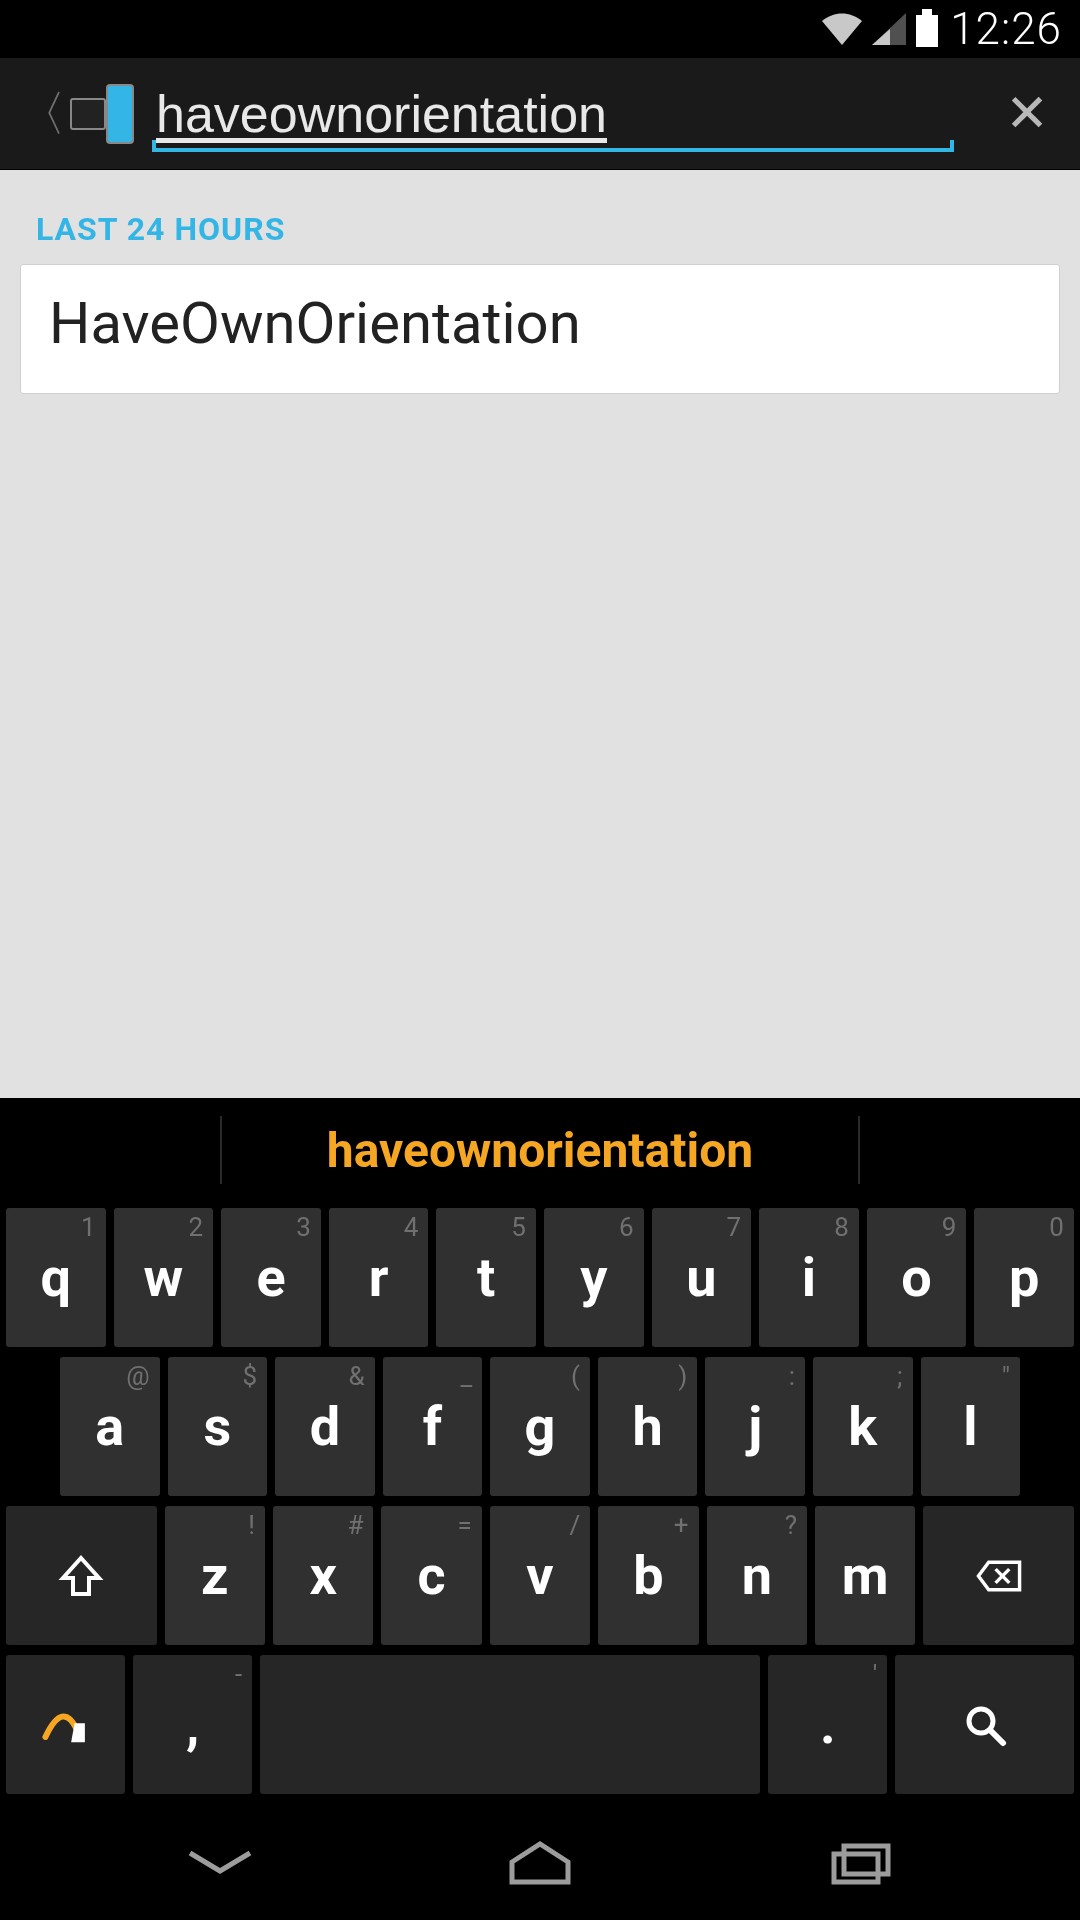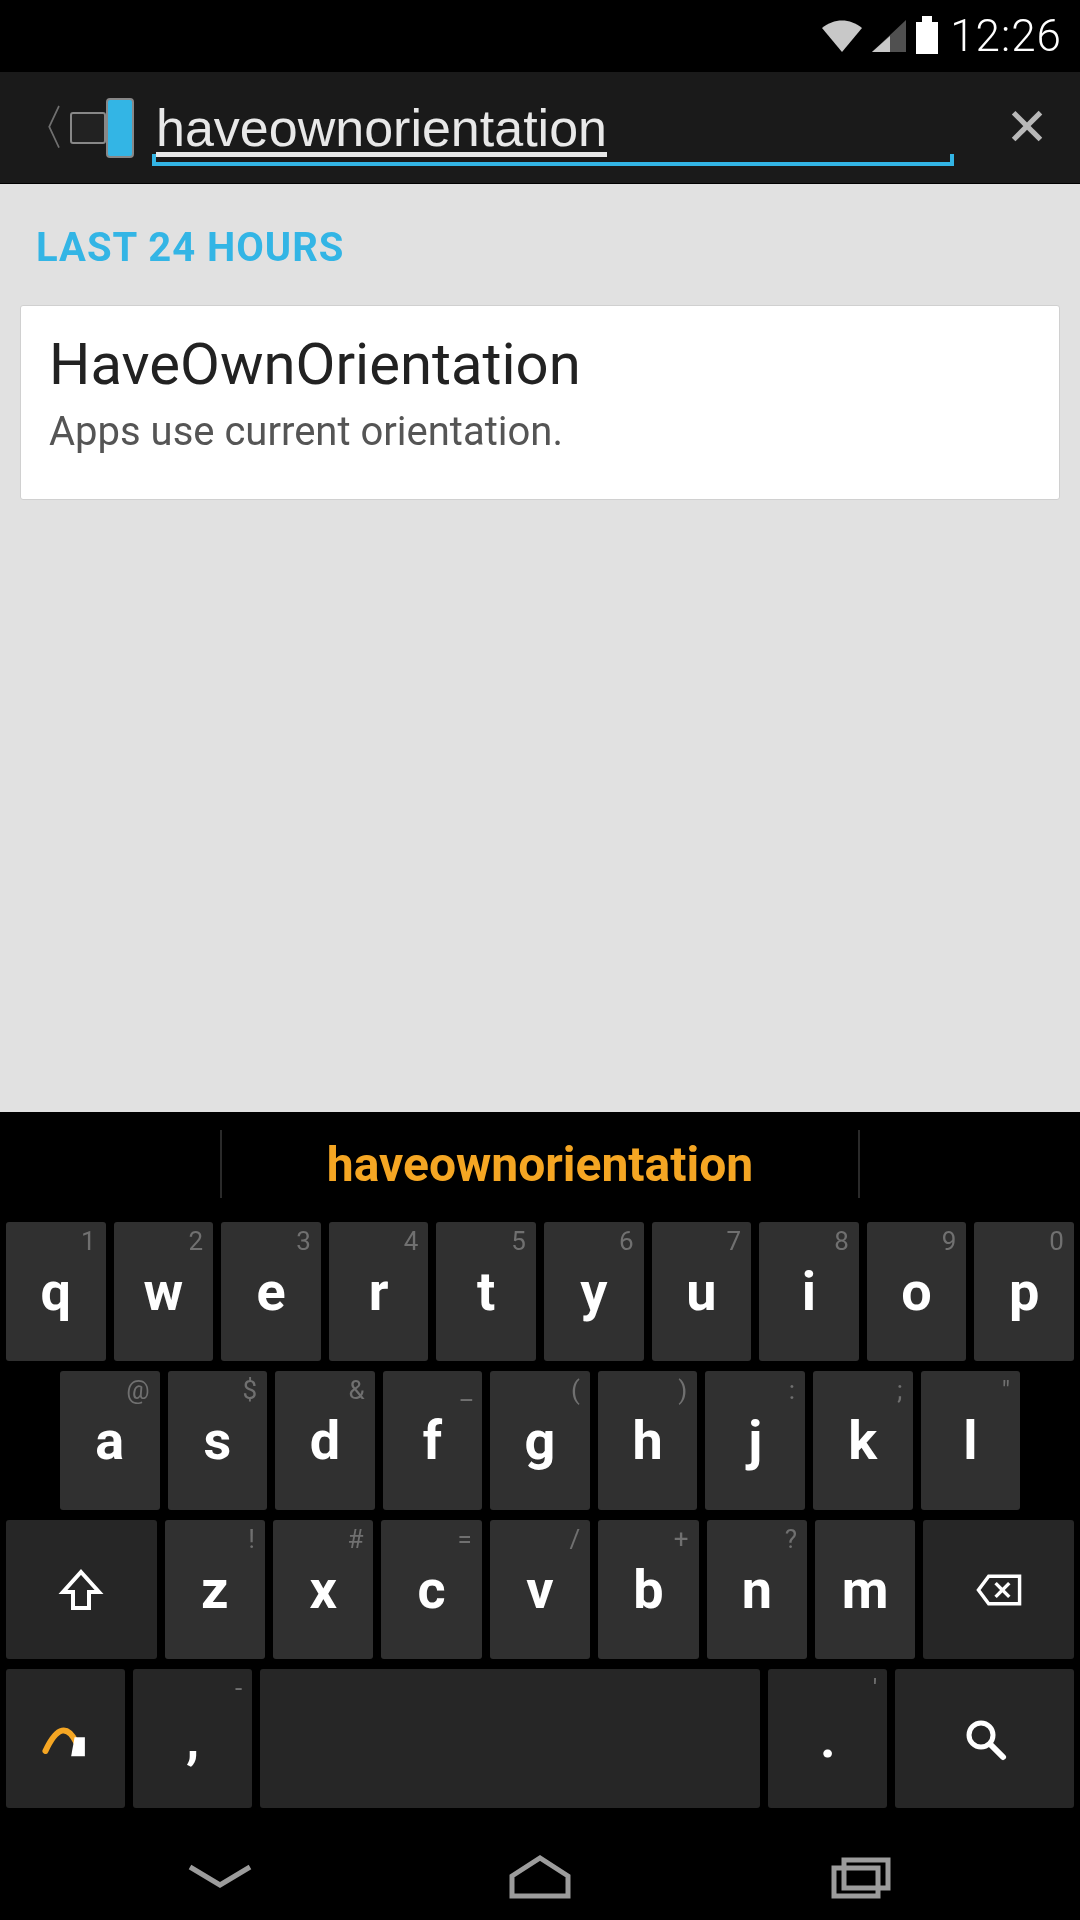--- a/index.html
+++ b/index.html
@@ -1,37 +1,37 @@
 <!DOCTYPE html>
 <html><head>
 <meta charset="utf-8">
 <style>
   * { margin: 0; padding: 0; box-sizing: border-box; }
   html, body { width: 1080px; height: 1920px; background: #000; font-family: Roboto, Arial, sans-serif; overflow: hidden; }
   
-  .status-bar { height: 72px; background: #000; display: flex; justify-content: flex-end; align-items: center; padding: 0 18px; gap: 10px; }
+  .status-bar { height: 58px; background: #000; display: flex; justify-content: flex-end; align-items: center; padding: 0 18px; gap: 10px; }
   .status-icons { display: flex; align-items: center; gap: 6px; }
   .status-bar .clock { color: #fff; font-size: 44px; font-weight: 300; letter-spacing: 1px; }
   
   .action-bar { height: 112px; background: #1a1a1a; display: flex; align-items: center; padding: 0 18px; gap: 18px; border-bottom: 1px solid #000; }
   .back-icon { display: flex; align-items: center; gap: 4px; }
   .back-chevron { color: #707070; font-size: 48px; }
   .app-icon { width: 64px; height: 60px; position: relative; }
   .app-icon .piece-r { position: absolute; right: 0; top: 0; width: 28px; height: 60px; background: #33b5e5; border: 2px solid #888; border-radius: 4px; }
   .app-icon .piece-l { position: absolute; left: 0; top: 14px; width: 36px; height: 32px; background: #222; border: 2px solid #888; border-radius: 3px; }
   .search-field-wrap { flex: 1; position: relative; height: 80px; display: flex; align-items: center; }
   .search-field { flex: 1; background: transparent; border: none; color: #e8e8e8; font-size: 52px; font-weight: 400; outline: none; padding: 6px 4px; text-decoration: underline; text-decoration-color: #e8e8e8; text-underline-offset: 6px; }
   .search-underline { position: absolute; left: 0; right: 0; bottom: 2px; height: 4px; background: #33b5e5; }
   .search-underline::before, .search-underline::after { content: ""; position: absolute; width: 4px; height: 12px; background: #33b5e5; top: -8px; }
   .search-underline::before { left: 0; }
   .search-underline::after { right: 0; }
   .clear-btn { width: 70px; height: 70px; display: flex; align-items: center; justify-content: center; color: #b8b8b8; font-size: 52px; margin-left: 20px; }
 
   .content { background: #e1e1e1; height: 928px; padding: 22px 20px; }
-  .section-label { color: #33b5e5; font-size: 40px; font-weight: 700; letter-spacing: 1px; margin: 18px 16px 34px; }
+  .section-label { color: #33b5e5; font-size: 32px; font-weight: 700; letter-spacing: 1px; margin: 18px 16px 16px; }
   .card { background: #fff; border: 1px solid #d0d0d0; border-radius: 3px; padding: 24px 28px 26px; }
   .card-title { color: #222; font-size: 58px; font-weight: 400; margin-bottom: 10px; }
   .card-sub { color: #555; font-size: 40px; margin-bottom: 18px; }
   .card-meta { color: #888; font-size: 38px; }
 
   .keyboard { background: #000; height: 706px; display: flex; flex-direction: column; }
   .suggestion-bar { height: 104px; display: flex; align-items: center; justify-content: center; background: #000; position: relative; }
   .sugg-divider-l, .sugg-divider-r { position: absolute; top: 18px; bottom: 18px; width: 2px; background: #2a2a2a; }
   .sugg-divider-l { left: 220px; }
   .sugg-divider-r { right: 220px; }
@@ -86,21 +86,20 @@
   </div>
   <div class="clear-btn">
     <span>✕</span>
   </div>
 </div>
 
 <div class="content">
   <div class="section-label">LAST 24 HOURS</div>
   <div class="card">
     <div class="card-title">HaveOwnOrientation</div>
-    <div class="card-sub">Apps use current orientation.</div>
   </div>
 </div>
 
 <div class="keyboard">
   <div class="suggestion-bar">
     <div class="sugg-divider-l"></div>
     <span class="suggestion">haveownorientation</span>
     <div class="sugg-divider-r"></div>
   </div>
   <div class="kb-rows">

